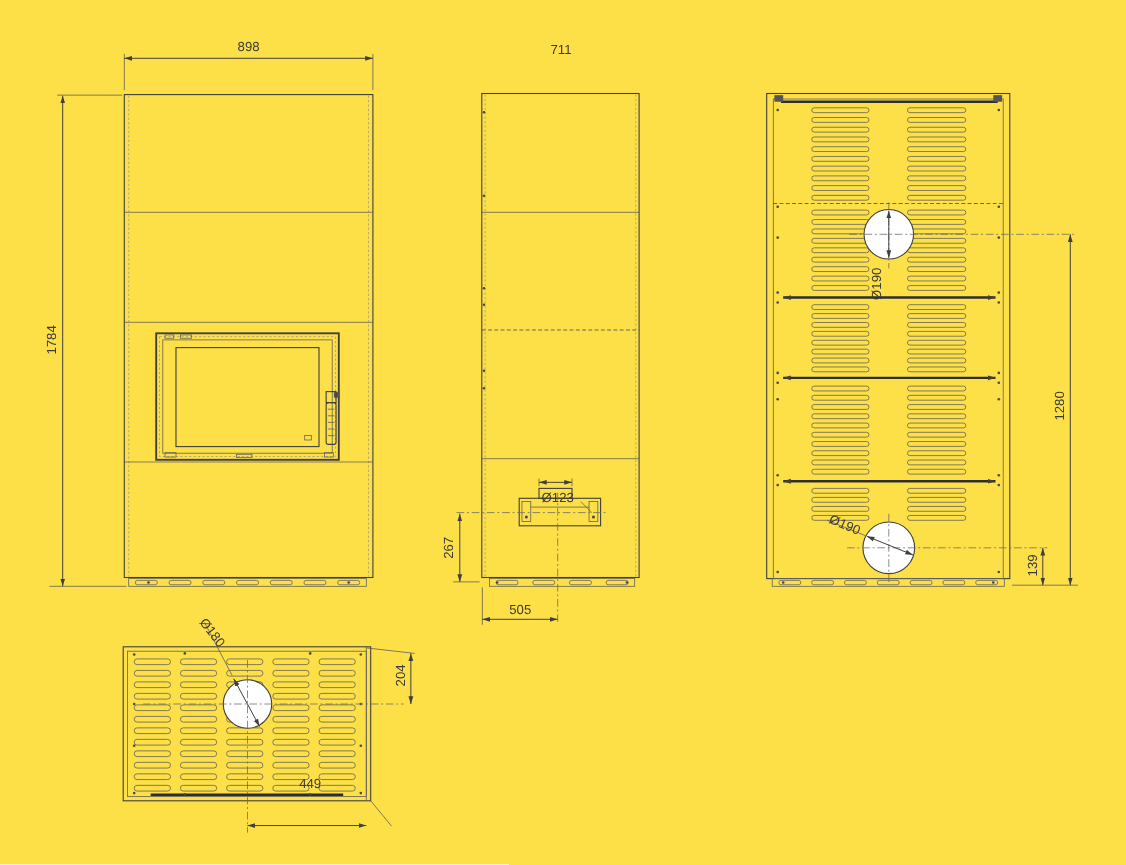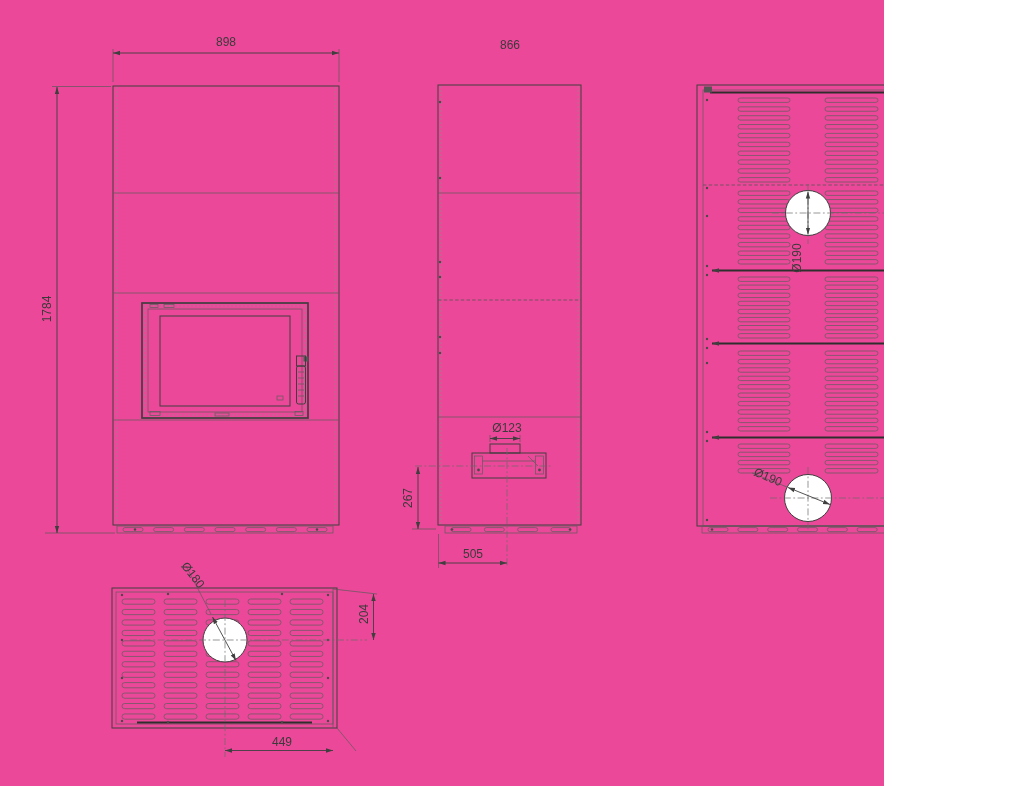--- a/index.html
+++ b/index.html
@@ -1,16 +1,16 @@
 <!DOCTYPE html>
 <html><head>
 <meta charset="utf-8">
 <style>
   html,body{margin:0;padding:0;background:#fff;}
-  #stage{position:relative;width:884px;height:786px;background:#ec4899;overflow:hidden;
+  #stage{position:relative;width:1024px;height:786px;background:#fde047;overflow:hidden;
          font-family:"Liberation Sans",sans-serif;}
   #drw{position:absolute;left:0;top:0;}
   .lbl{position:absolute;font-size:12px;color:#3b3b3b;white-space:nowrap;
        transform:translate(-50%,-50%);line-height:1;}
   .v  {transform:translate(-50%,-50%) rotate(-90deg);}
   .r23{transform:translate(-50%,-50%) rotate(23deg);}
   .r52{transform:translate(-50%,-50%) rotate(52deg);}
   
   .ol   {fill:none;stroke:#3f3f3f;stroke-width:1;}
   .ol2  {fill:none;stroke:#3f3f3f;stroke-width:1.7;}
@@ -374,25 +374,25 @@
     <line class="ext" x1="333" y1="589" x2="377" y2="594"></line>
     <line class="dim" x1="373.5" y1="594" x2="373.5" y2="640" marker-start="url(#ah)" marker-end="url(#ah)"></line>
 
     <line class="ext" x1="337" y1="728" x2="356" y2="751"></line>
     <line class="dim" x1="225" y1="750.5" x2="333" y2="750.5" marker-start="url(#ah)" marker-end="url(#ah)"></line>
   </g>
 </svg>
 
 <div class="lbl" style="left:226px;top:42px">898</div>
 <div class="lbl v" style="left:47px;top:309px">1784</div>
-<div class="lbl" style="left:510px;top:45px">866</div>
-<div class="lbl" style="left:507px;top:428px">Ø123</div>
+<div class="lbl" style="left:510px;top:45px">711</div>
+<div class="lbl" style="left:507px;top:452px">Ø123</div>
 <div class="lbl v" style="left:408px;top:498px">267</div>
 <div class="lbl" style="left:473px;top:554px">505</div>
 <div class="lbl v" style="left:797px;top:258px">Ø190</div>
 <div class="lbl v" style="left:963px;top:369px">1280</div>
 <div class="lbl r23" style="left:768px;top:477px">Ø190</div>
 <div class="lbl v" style="left:939px;top:514px">139</div>
 <div class="lbl r52" style="left:193px;top:575px">Ø180</div>
 <div class="lbl v" style="left:364px;top:614px">204</div>
-<div class="lbl" style="left:282px;top:742px">449</div>
+<div class="lbl" style="left:282px;top:712px">449</div>
 
 </div>
 
 </body></html>

